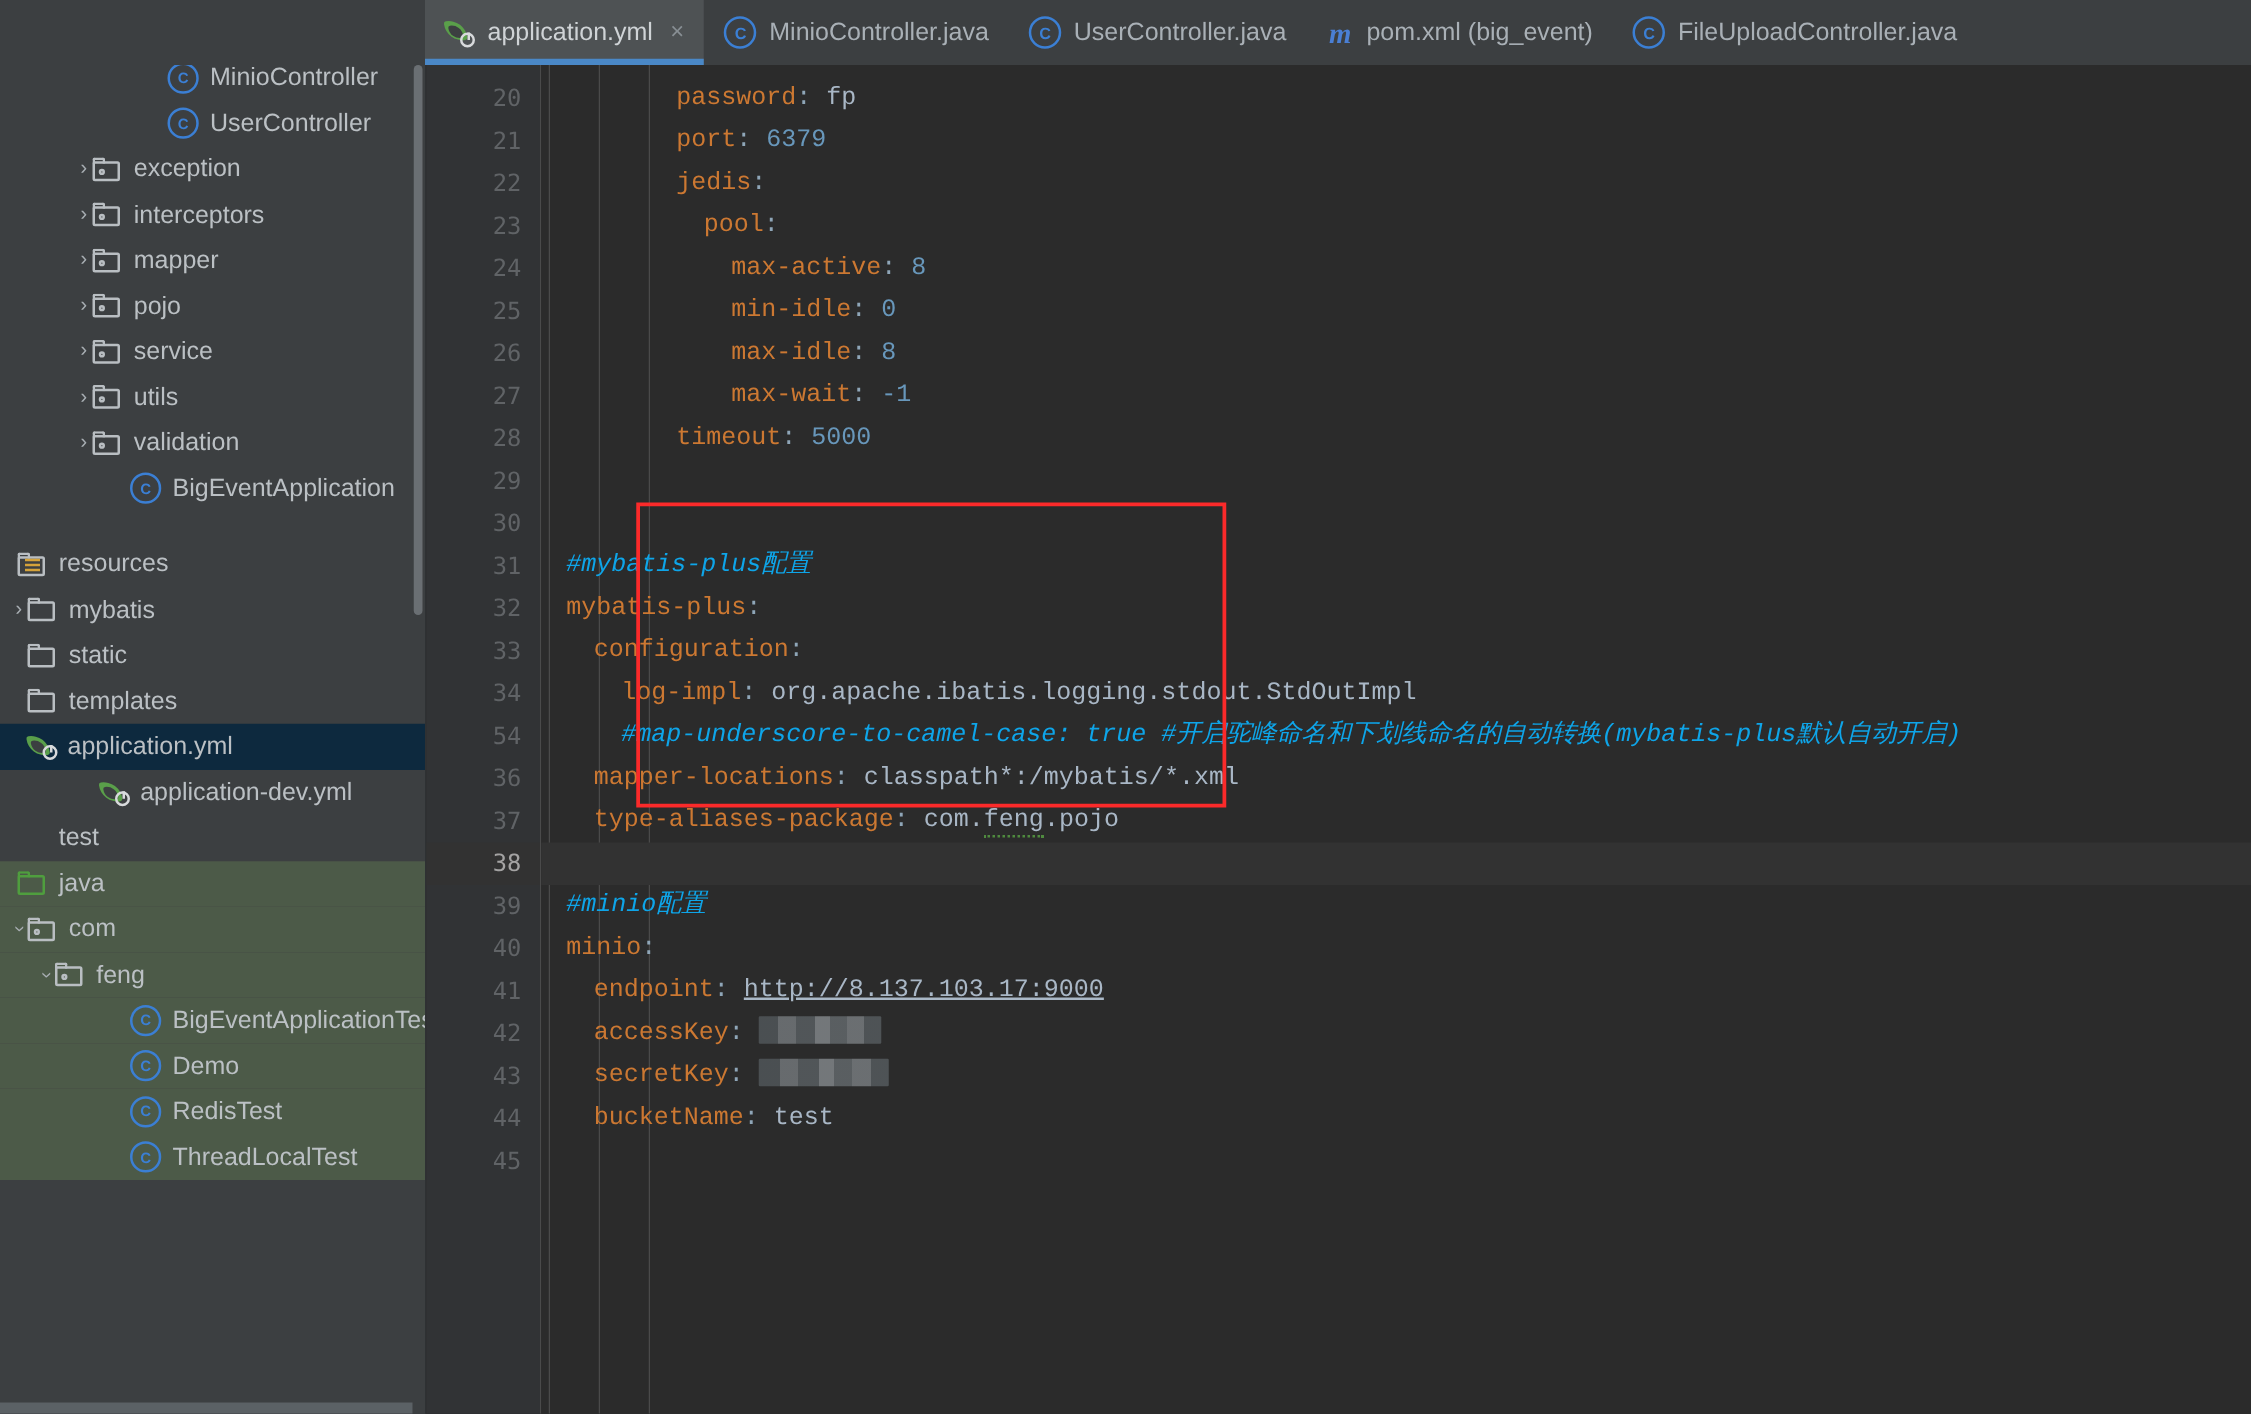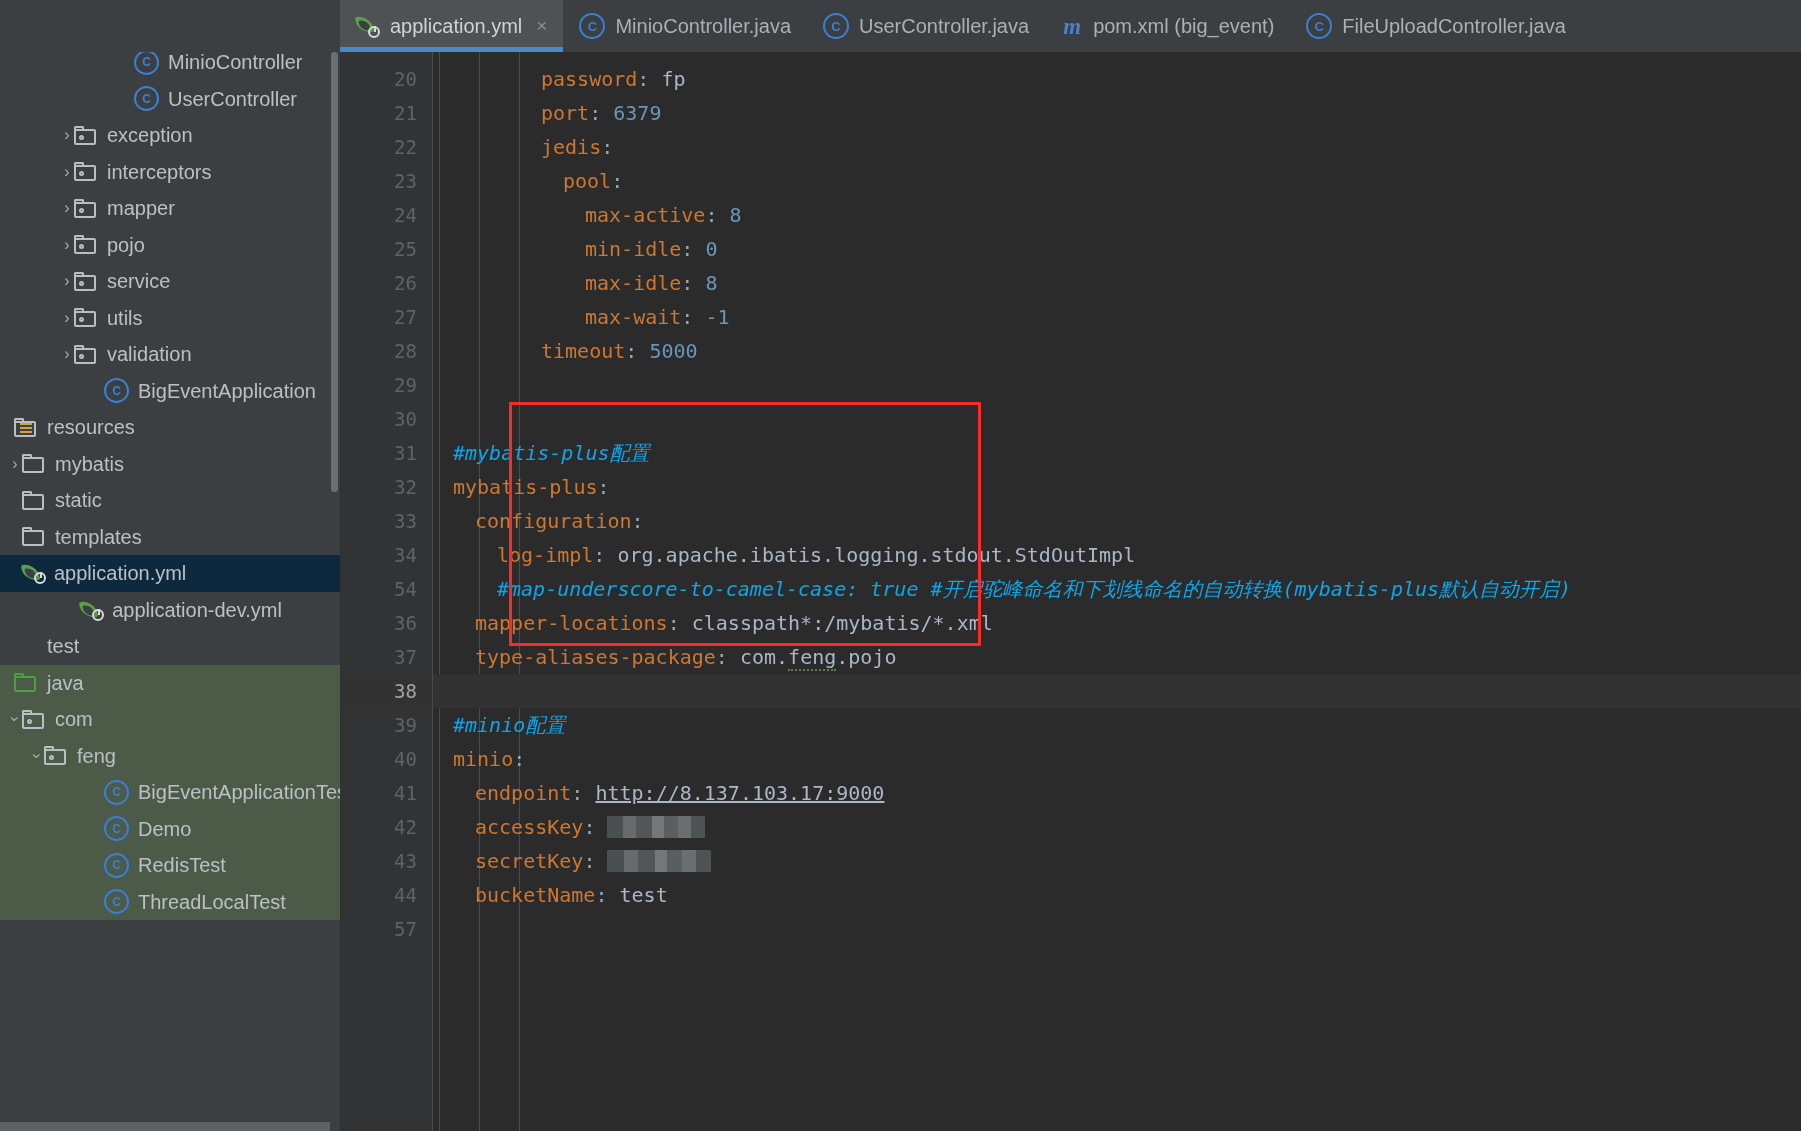--- a/index.html
+++ b/index.html
@@ -117,21 +117,21 @@
     text-align:right;padding-top:10px;box-sizing:border-box;position:relative;
   }
   .gnum{height:34px;line-height:34px;padding-right:16px;}
   .gnum.cur{color:#a4a3a3;background:#323232;}
   .gutterbar{position:absolute;right:0;top:0;bottom:0;width:1px;background:#4a4a4a;}
 
   .code{
     flex:1;position:relative;padding-top:10px;background:#2b2b2b;min-width:0;
     font-family:"DejaVu Sans Mono", monospace;font-size:20px;
   }
-  .cl{height:34px;line-height:34px;white-space:pre;color:#a9b7c6;position:relative;}
+  .cl{height:34px;line-height:34px;white-space:pre;color:#a9b7c6;position:relative;font-family:Liberation Mono, monospace;}
   .cl.cur{background:#323232;}
   .k{color:#cc7832;}         
   .colon{color:#8fa6b8;}
   .num{color:#6897bb;}
   .str{color:#a9b7c6;}
   .cmt{color:#0ea5e9;font-style:italic;}
   .url{color:#a9b7c6;text-decoration:underline;}
   .squig{
     border-bottom:2px dotted #4f8a3f;
   }
@@ -254,21 +254,21 @@
               <span class="tabtop"></span>
               <span class="body"></span>
             </span>
             <span class="tlbl">validation</span>
           </div>
           <div class="trow" style="padding-left: 90px;">
             <span class="arrow blank">›</span>
             <span class="ticon-c">C</span>
             <span class="tlbl">BigEventApplication</span>
           </div>
-          <div class="trow" style="padding-left: 0px;">
+          <div class="trow" style="padding-left: 0px; margin-top: 24px;">
             <span class="arrow blank">›</span>
             <span class="fold res">
               <span class="tabtop"></span>
               <span class="body"></span>
             </span>
             <span class="tlbl">resources</span>
           </div>
           <div class="trow" style="padding-left: 8px;">
             <span class="arrow">›</span>
             <span class="fold">
@@ -384,21 +384,21 @@
             <div class="gnum">54</div>
             <div class="gnum">36</div>
             <div class="gnum">37</div>
             <div class="gnum cur">38</div>
             <div class="gnum">39</div>
             <div class="gnum">40</div>
             <div class="gnum">41</div>
             <div class="gnum">42</div>
             <div class="gnum">43</div>
             <div class="gnum">44</div>
-            <div class="gnum">57</div>
+            <div class="gnum">45</div>
           </div>
         <div class="gutterbar"></div>
       </div>
       <div class="code">
         <div class="vline" style="left:6px"></div>
         <div class="vline" style="left:46px"></div>
         <div class="vline" style="left:86px"></div>
         <div id="code-rows">
             <div class="cl"><span style="display:inline-block;width:108px"></span><span class="k">password</span><span class="colon">:</span> <span class="str">fp</span></div>
             <div class="cl"><span style="display:inline-block;width:108px"></span><span class="k">port</span><span class="colon">:</span> <span class="num">6379</span></div>

